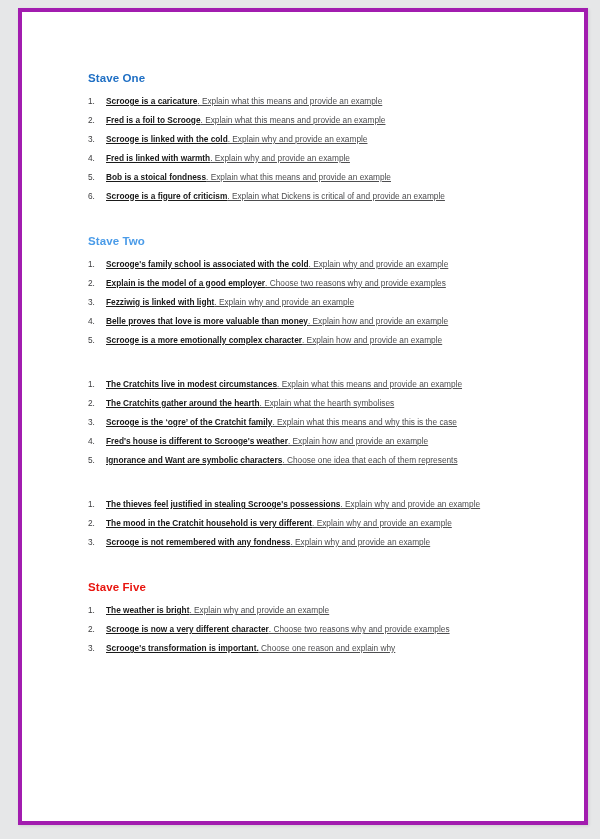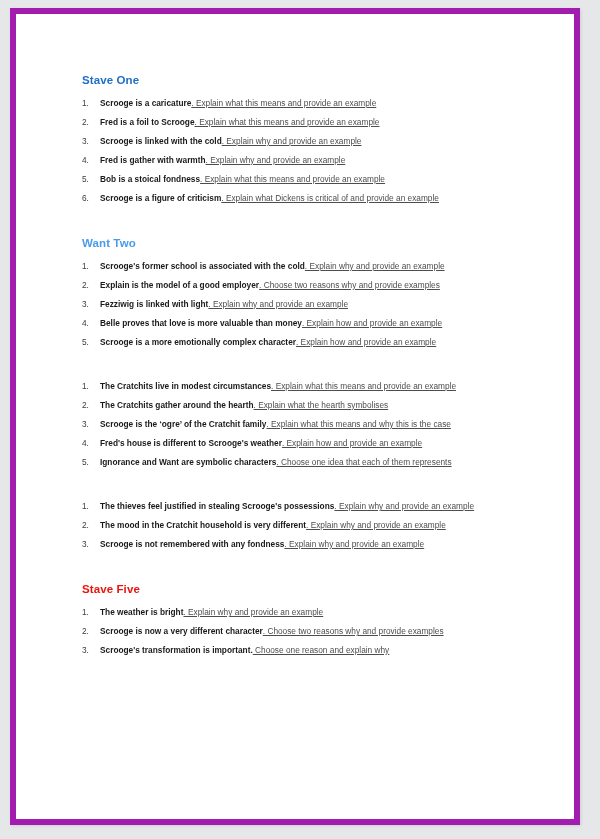--- a/index.html
+++ b/index.html
@@ -8,26 +8,26 @@
   }
   body {
     width: 600px;
     height: 839px;
     background: #e6e7e8;
     font-family: "Liberation Sans", sans-serif;
     overflow: hidden;
   }
   .page-wrap {
     position: absolute;
-    left: 10px;
+    left: 18px;
     top: 8px;
     width: 570px;
     height: 817px;
     background: #ffffff;
-    border: 6px solid #a21caf;
+    border: 4px solid #a21caf;
     box-shadow: 1px 1px 3px rgba(0,0,0,0.10);
     box-sizing: border-box;
     overflow: hidden;
   }
   .content {
     padding: 60px 46px 0 66px;
   }
   .stave-section {
     margin-bottom: 34px;
   }
@@ -62,20 +62,21 @@
     color: #3a3a3c;
     font-size: 8.3px;
     text-align: left;
   }
   .li-body {
     flex: 1 1 auto;
   }
   .li-lead {
     font-weight: bold;
     color: #1a1a1a;
+    text-decoration: underline;
   }
   .li-rest {
     font-weight: normal;
     color: #4d4d4f;
     text-decoration: underline;
   }
 </style>
 </head>
 <body>
 
@@ -91,38 +92,38 @@
           <li>
             <span class="li-num">2.</span>
             <span class="li-body"><span class="li-lead">Fred is a foil to Scrooge</span><span class="li-rest">. Explain what this means and provide an example</span></span>
           </li>
           <li>
             <span class="li-num">3.</span>
             <span class="li-body"><span class="li-lead">Scrooge is linked with the cold</span><span class="li-rest">. Explain why and provide an example</span></span>
           </li>
           <li>
             <span class="li-num">4.</span>
-            <span class="li-body"><span class="li-lead">Fred is gather with warmth</span><span class="li-rest">. Explain why and provide an example</span></span>
+            <span class="li-body"><span class="li-lead">Fred is linked with warmth</span><span class="li-rest">. Explain why and provide an example</span></span>
           </li>
           <li>
             <span class="li-num">5.</span>
             <span class="li-body"><span class="li-lead">Bob is a stoical fondness</span><span class="li-rest">. Explain what this means and provide an example</span></span>
           </li>
           <li>
             <span class="li-num">6.</span>
             <span class="li-body"><span class="li-lead">Scrooge is a figure of criticism</span><span class="li-rest">. Explain what Dickens is critical of and provide an example</span></span>
           </li>
         </ol>
       </div>
       <div class="stave-section">
-        <h2 class="stave-heading" style="color: rgb(74, 155, 232);">Want Two</h2>
+        <h2 class="stave-heading" style="color: rgb(74, 155, 232);">Stave Two</h2>
         <ol class="stave-list">
           <li>
             <span class="li-num">1.</span>
-            <span class="li-body"><span class="li-lead">Scrooge's former school is associated with the cold</span><span class="li-rest">. Explain why and provide an example</span></span>
+            <span class="li-body"><span class="li-lead">Scrooge's family school is associated with the cold</span><span class="li-rest">. Explain why and provide an example</span></span>
           </li>
           <li>
             <span class="li-num">2.</span>
             <span class="li-body"><span class="li-lead">Explain is the model of a good employer</span><span class="li-rest">. Choose two reasons why and provide examples</span></span>
           </li>
           <li>
             <span class="li-num">3.</span>
             <span class="li-body"><span class="li-lead">Fezziwig is linked with light</span><span class="li-rest">. Explain why and provide an example</span></span>
           </li>
           <li>

